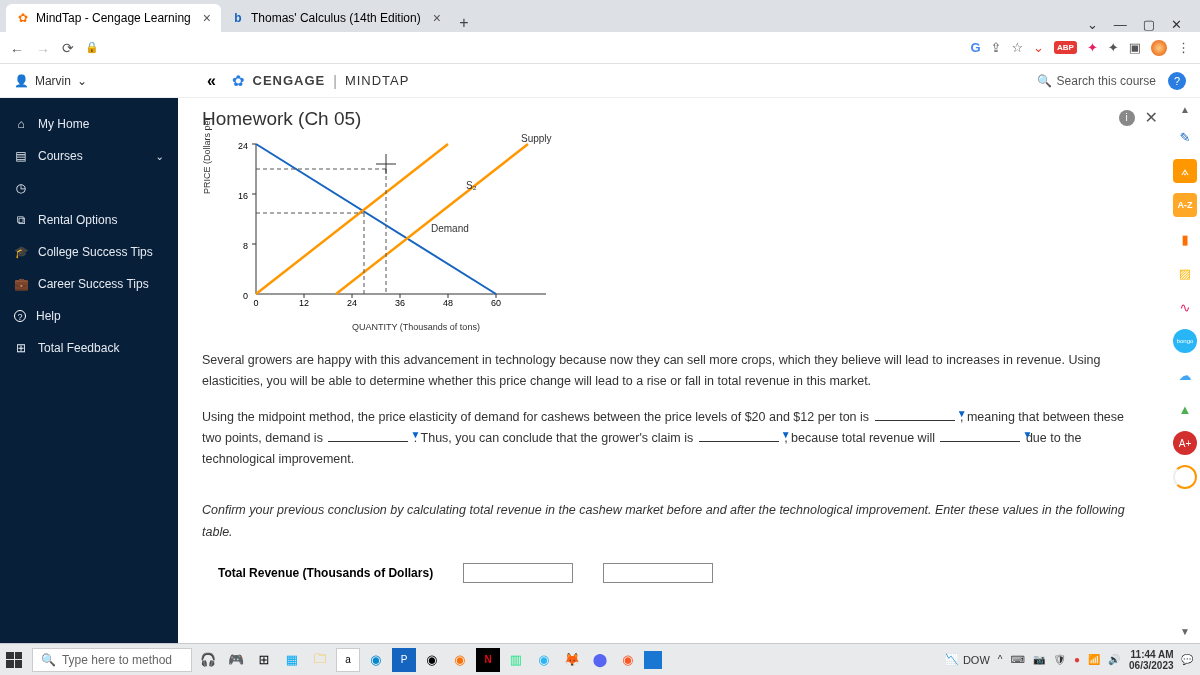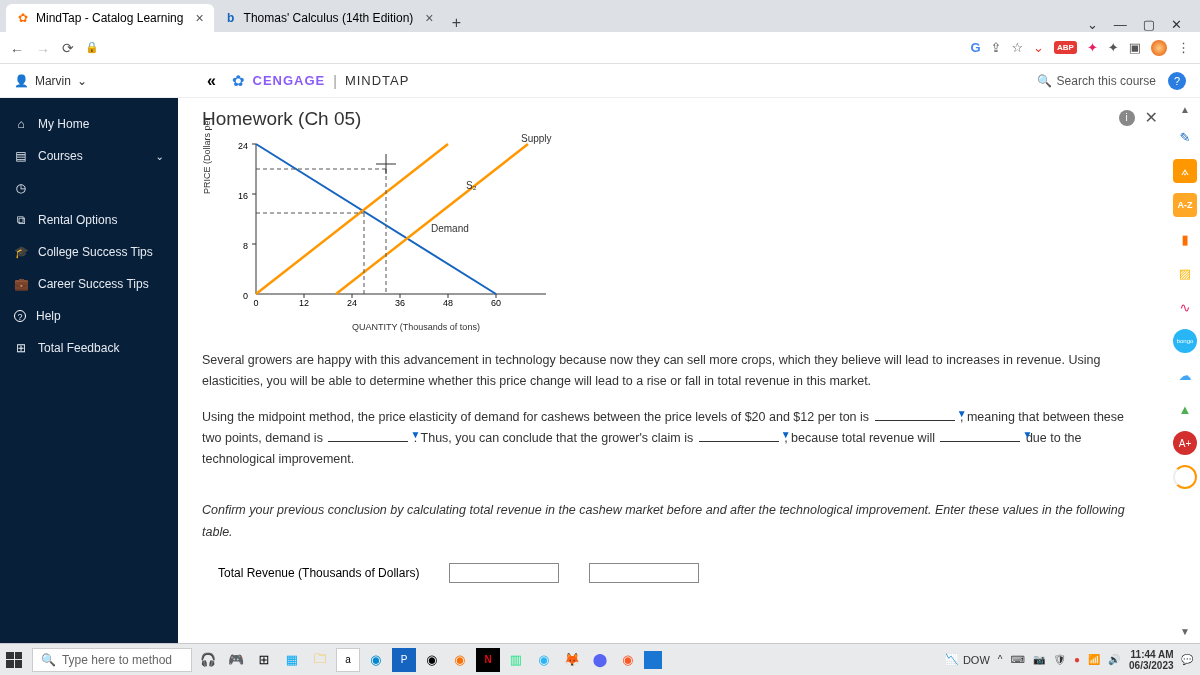--- a/index.html
+++ b/index.html
@@ -20,21 +20,21 @@
 .lock { font-size: 11px; }
 .addr-right { display: flex; align-items: center; gap: 10px; font-size: 13px; color: #555; }
 .abp { background: #e53935; color: #fff; font-size: 8px; font-weight: bold; padding: 2px 3px; border-radius: 3px; }
 .ext-ico { width: 16px; height: 16px; border-radius: 50%; display: inline-block; }
 
 
 .app-hdr { height: 34px; background: #fff; display: flex; align-items: center; padding: 0 14px; border-bottom: 1px solid #eee; position: relative; }
 .user-chip { font-size: 12px; color: #333; display: flex; align-items: center; gap: 6px; }
 .collapse-btn { font-size: 16px; margin-left: 120px; font-weight: bold; }
 .brand { display: flex; align-items: center; gap: 8px; margin-left: 16px; font-size: 13px; }
-.brand .cen { color: #8b5cf6; font-weight: 600; letter-spacing: 1px; }
+.brand .cen { color: #404040; font-weight: 600; letter-spacing: 1px; }
 .brand .mt { color: #333; letter-spacing: 1px; }
 .brand-sep { color: #999; font-size: 14px; }
 .brand-logo { color: #2a7de1; font-size: 15px; }
 .hdr-right { margin-left: auto; display: flex; align-items: center; gap: 12px; font-size: 12px; color: #555; }
 .search-lbl { display: flex; align-items: center; gap: 4px; }
 .help-circ { width: 18px; height: 18px; border-radius: 50%; background: #2a7de1; color: #fff; font-size: 11px; display: flex; align-items: center; justify-content: center; }
 
 
 .main { display: flex; height: 545px; }
 .sidebar { width: 178px; background: #081f3a; color: #e5eaf0; padding: 10px 0; font-size: 12px; }
@@ -55,21 +55,21 @@
 .body-text { padding: 16px 60px 0 24px; font-size: 12.5px; color: #333; line-height: 1.7; }
 .body-text p { margin-bottom: 14px; }
 .blank { display: inline-block; min-width: 80px; border-bottom: 1px solid #333; margin: 0 2px; position: relative; }
 .blank .dd { color: #0a63c9; font-size: 10px; position: absolute; right: -12px; bottom: -2px; }
 .conf { font-style: italic; margin-top: 30px; }
 
 .tr-table { margin: 10px 0 0 24px; font-size: 12px; }
 .tr-table th { font-weight: bold; padding: 4px 14px; text-align: center; }
 .tr-table td { padding: 4px 14px; }
 .tr-table input { width: 110px; height: 20px; border: 1px solid #888; }
-.row-lbl { font-weight: normal; }
+.row-lbl { font-weight: bold; }
 
 
 .tool-rail { position: absolute; right: 0; top: 0; width: 30px; height: 100%; display: flex; flex-direction: column; align-items: center; gap: 10px; padding-top: 6px; }
 .rail-btn { width: 24px; height: 24px; display: flex; align-items: center; justify-content: center; font-size: 13px; border-radius: 4px; }
 .rail-orange { background: #ffa726; color: #fff; }
 .scroll-arrow { font-size: 10px; color: #666; }
 
 
 .taskbar { position: absolute; bottom: 0; left: 0; right: 0; height: 32px; background: #e8eaec; border-top: 1px solid #c7c9cc; display: flex; align-items: center; padding: 0 6px; gap: 4px; }
 .start { width: 16px; height: 16px; display: grid; grid-template-columns: 1fr 1fr; grid-template-rows: 1fr 1fr; gap: 1px; }
@@ -80,21 +80,21 @@
 .clock { text-align: right; line-height: 1.1; font-weight: bold; }
 .stock { display: flex; align-items: center; gap: 4px; font-size: 11px; }
 .stock-ico { color: #d32f2f; }
 </style>
 </head>
 <body>
 
 <div class="browser-tabs">
   <div class="tab active">
     <span class="tab-favicon" style="color:#ff6f00">✿</span>
-    <span>MindTap - Catalog Learning</span>
+    <span>MindTap - Cengage Learning</span>
     <span class="tab-close">×</span>
   </div>
   <div class="tab">
     <span class="tab-favicon" style="color:#1565c0;font-weight:bold">b</span>
     <span>Thomas' Calculus (14th Edition)</span>
     <span class="tab-close">×</span>
   </div>
   <div class="tab-plus">+</div>
   <div class="win-ctrl">
     <span>⌄</span>

